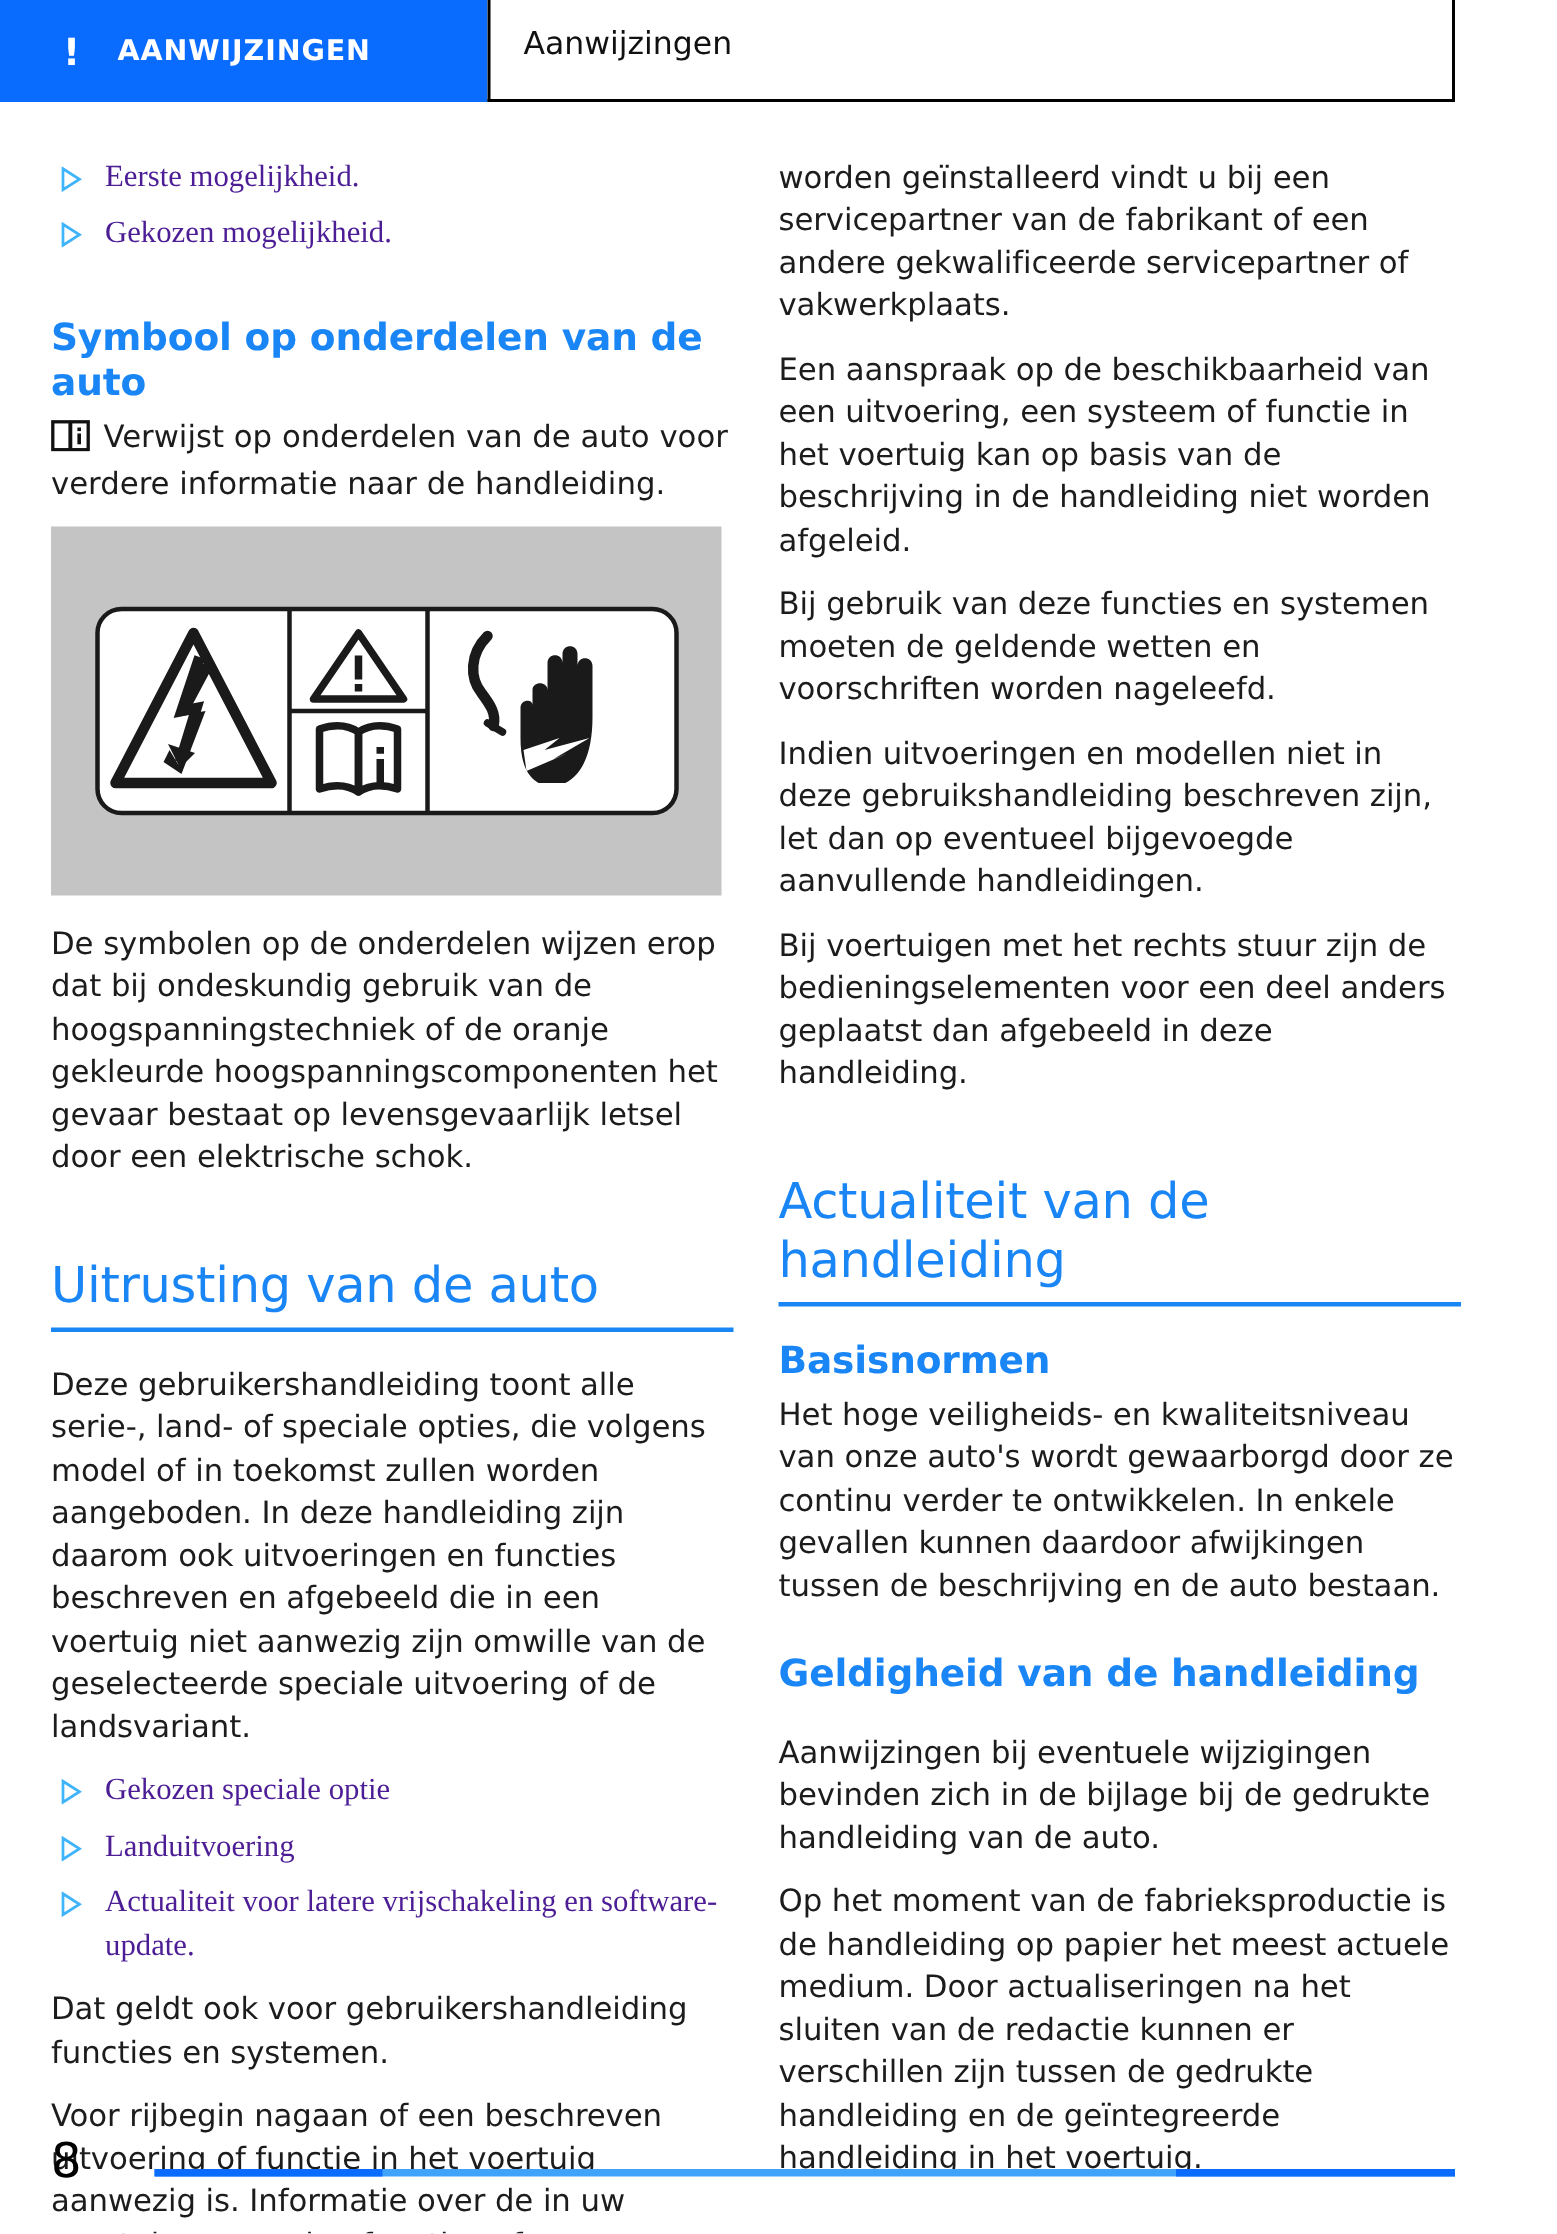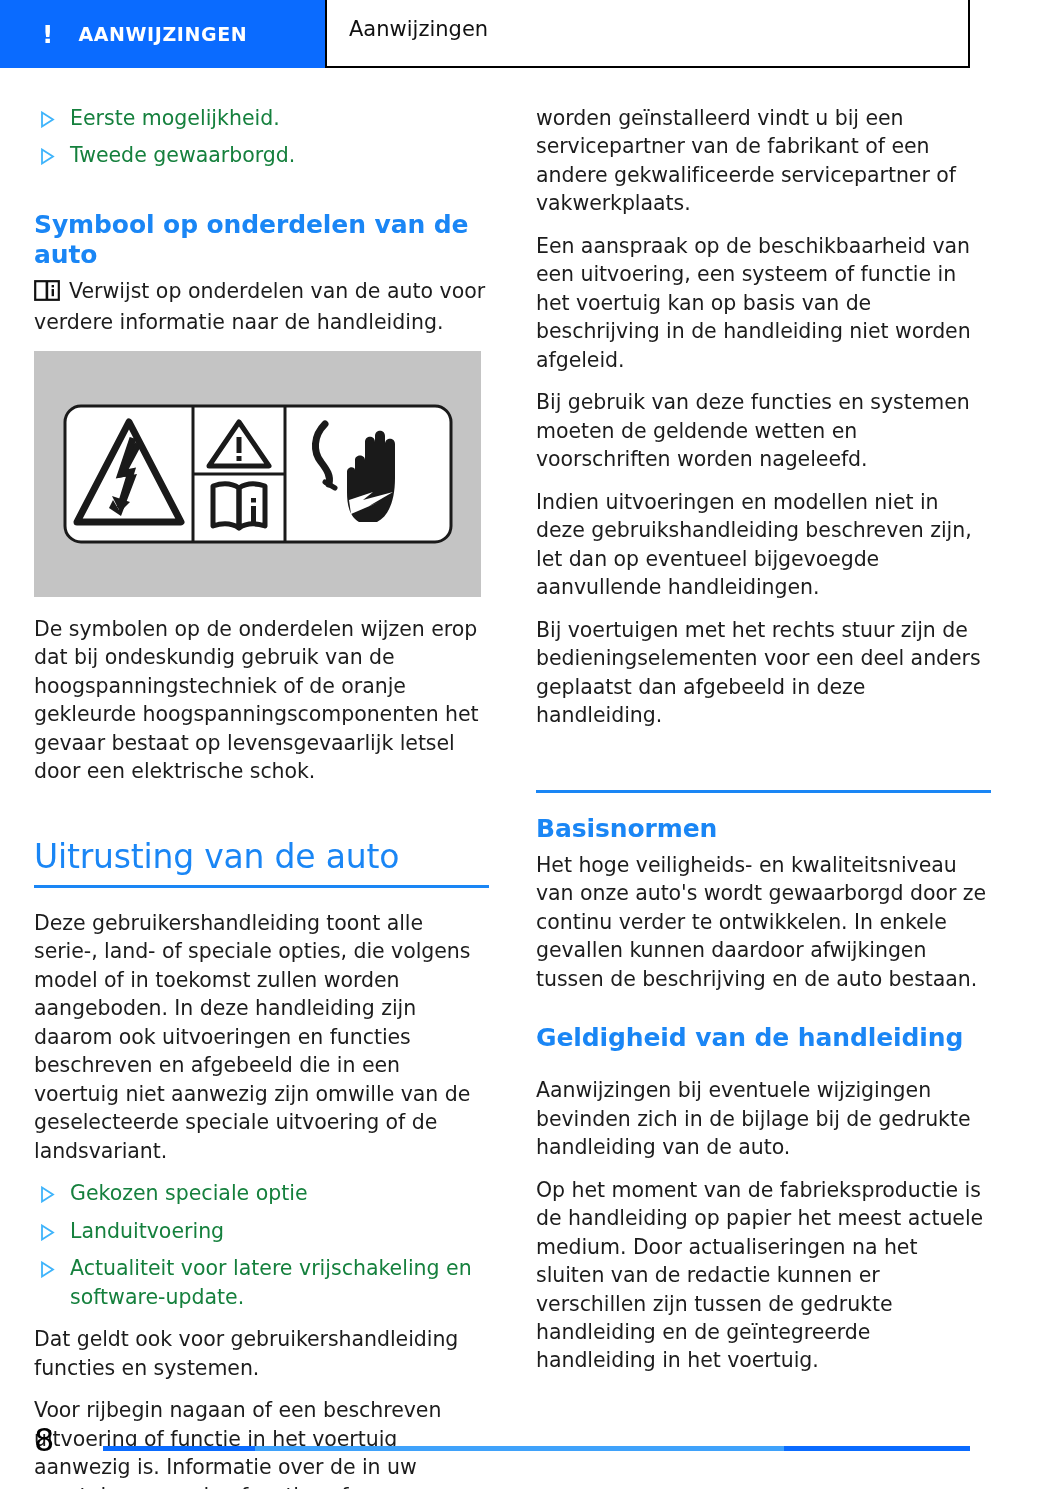--- a/index.html
+++ b/index.html
@@ -78,21 +78,21 @@
     left: 0;
     top: 104px;
     width: 1038px;
   }
   .col {
     position: absolute;
     top: 0;
     width: 455px;
   }
   #col-left  { left: 34px; }
-  #col-right { left: 536px; }
+  #col-right { left: 519px; }
 
   
   p.body {
     margin: 0 0 14px 0;
     font-size: 20.5px;
     line-height: 1.39;
     color: #1c1c1c;
     letter-spacing: -0.05px;
   }
   p.body:last-child { margin-bottom: 0; }
@@ -102,21 +102,22 @@
     list-style: none;
     margin: 0 0 14px 0;
     padding: 0;
   }
   ul.bullets li {
     position: relative;
     padding-left: 36px;
     margin-bottom: 9px;
     font-size: 20.5px;
     line-height: 1.39;
-    color: #15803d;
+    color: #4c1d95;
+    font-family: Liberation Serif, serif;
   }
   ul.bullets li:last-child { margin-bottom: 0; }
   .tri {
     position: absolute;
     left: 6px;
     top: 7px;
     width: 0;
     height: 0;
   }
   .tri svg { display: block; }
@@ -242,21 +243,21 @@
               </svg>
           </span>
           <span>Eerste mogelijkheid.</span>
         </li>
         <li>
           <span class="tri">
             <svg width="15" height="17" viewBox="0 0 15 17">
                 <path d="M2 1.5 L13 8.5 L2 15.5 Z" fill="none" stroke="#3fb4fb" stroke-width="1.8"></path>
               </svg>
           </span>
-          <span>Tweede gewaarborgd.</span>
+          <span>Gekozen mogelijkheid.</span>
         </li>
       </ul>
 
       <div class="gap-md"></div>
 
       <h2 class="h-sub">Symbool op onderdelen van de auto</h2>
 
       <p class="note">
         <span class="bookicon">
           <svg width="26" height="21" viewBox="0 0 26 21">
@@ -361,20 +362,21 @@
     <div class="col" id="col-right">
 
       <p class="body">worden geïnstalleerd vindt u bij een servicepartner van de fabrikant of een andere gekwalificeerde servicepartner of vakwerkplaats.</p>
       <p class="body">Een aanspraak op de beschikbaarheid van een uitvoering, een systeem of functie in het voertuig kan op basis van de beschrijving in de handleiding niet worden afgeleid.</p>
       <p class="body">Bij gebruik van deze functies en systemen moeten de geldende wetten en voorschriften worden nageleefd.</p>
       <p class="body">Indien uitvoeringen en modellen niet in deze gebruikshandleiding beschreven zijn, let dan op eventueel bijgevoegde aanvullende handleidingen.</p>
       <p class="body">Bij voertuigen met het rechts stuur zijn de bedieningselementen voor een deel anders geplaatst dan afgebeeld in deze handleiding.</p>
 
       <div class="gap-lg"></div>
 
+      <h1 class="h-main">Actualiteit van de handleiding</h1>
       <div class="h-main-rule"></div>
 
       <h2 class="h-sub">Basisnormen</h2>
       <p class="body">Het hoge veiligheids- en kwaliteitsniveau van onze auto's wordt gewaarborgd door ze continu verder te ontwikkelen. In enkele gevallen kunnen daardoor afwijkingen tussen de beschrijving en de auto bestaan.</p>
 
       <div class="gap-sm"></div>
 
       <h2 class="h-sub">Geldigheid van de handleiding</h2>
 
       <div class="gap-sm"></div>

